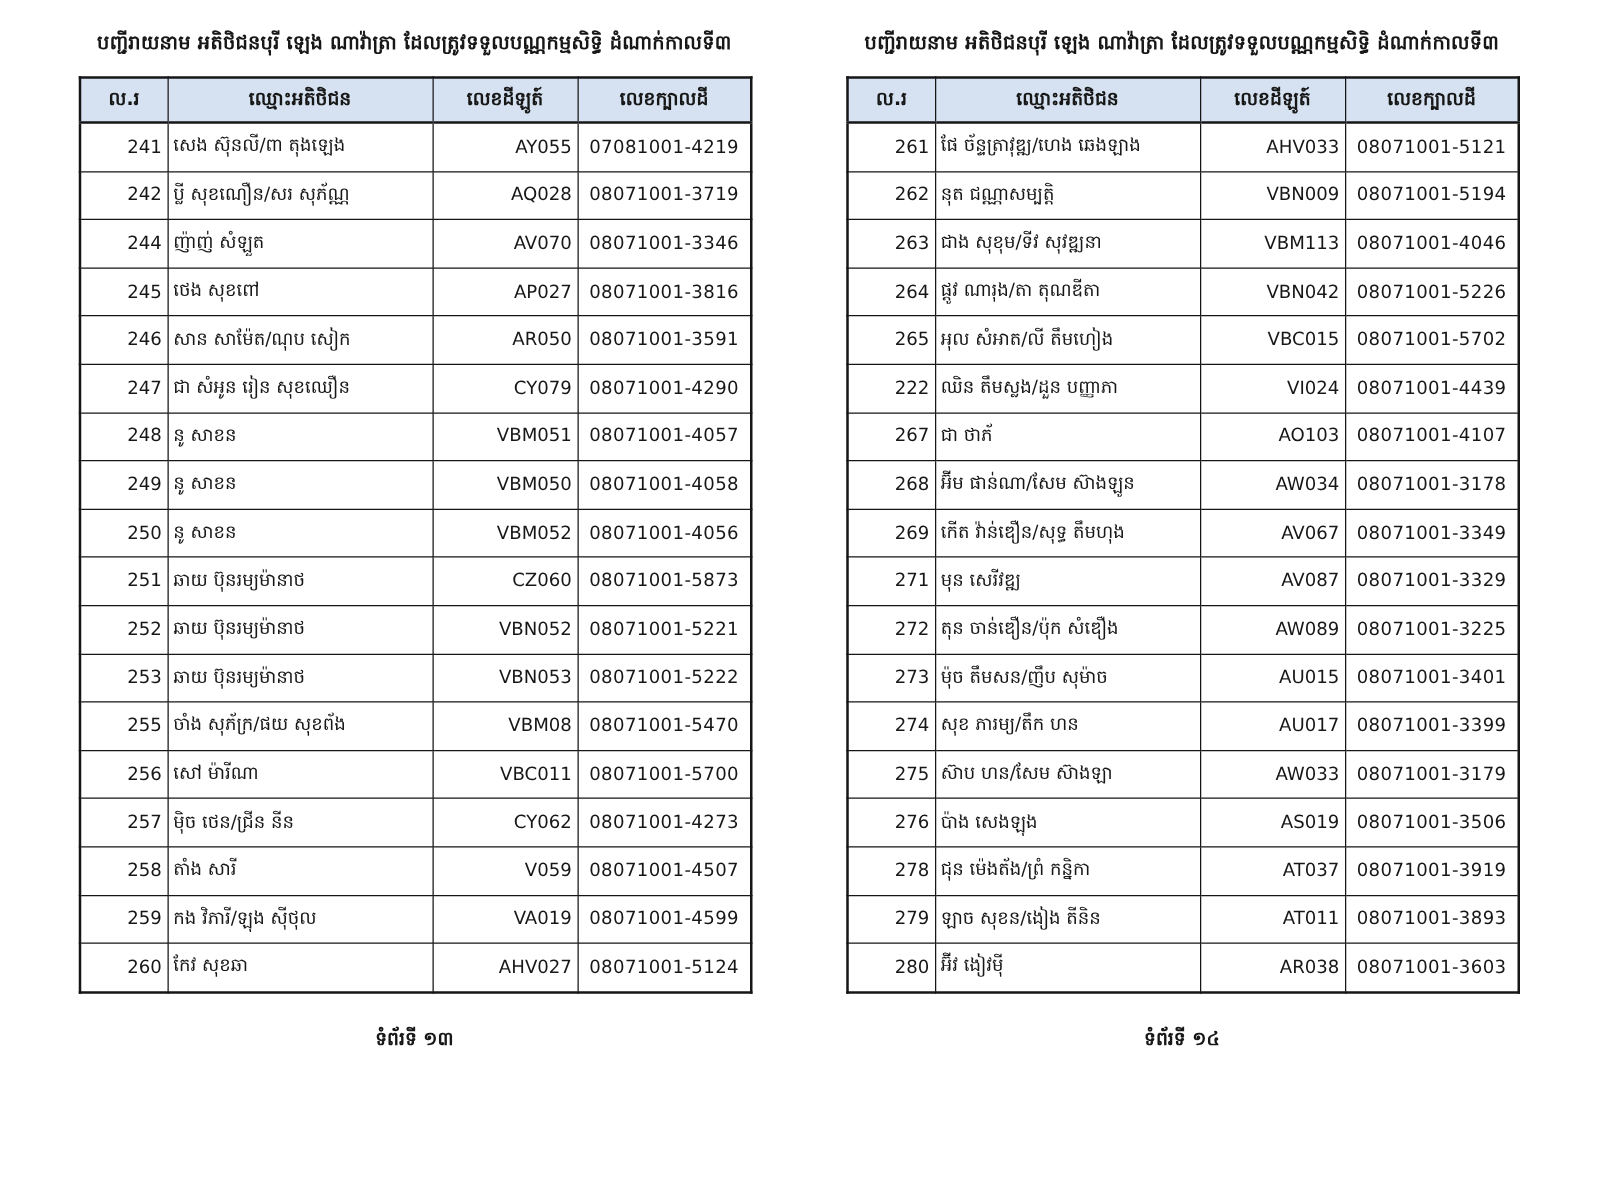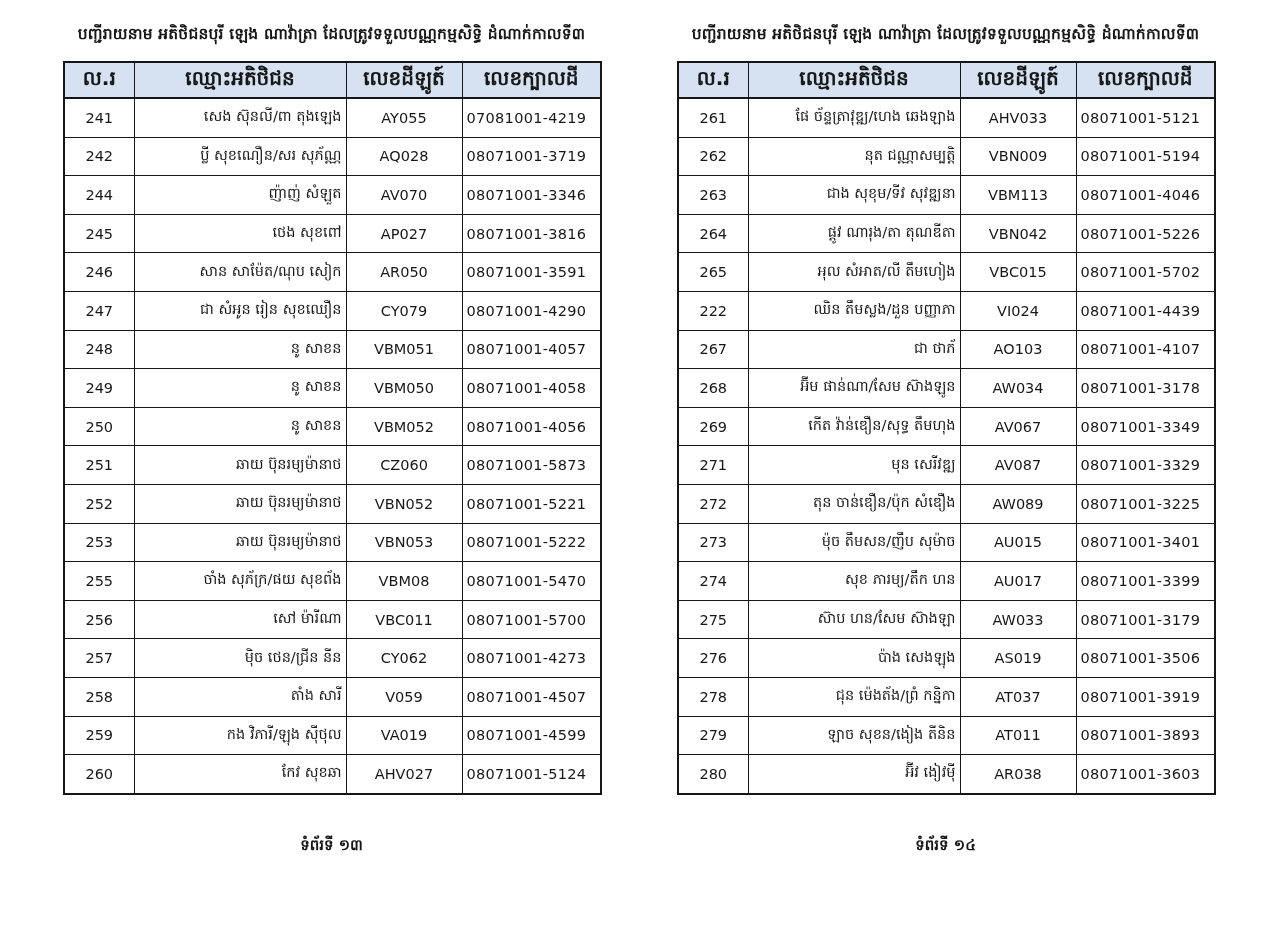--- a/index.html
+++ b/index.html
@@ -34,51 +34,51 @@
   }
   table.customer-table {
     border-collapse: collapse;
     width: 100%;
     table-layout: fixed;
     border: 2px solid var(--border, #161616);
     background: #ffffff;
   }
   table.customer-table th {
     background: var(--header_bg, #d6e2f1);
-    font-size: 20px;
+    font-size: 15px;
     font-weight: bold;
     color: var(--text, #171717);
     height: 34px;
     border: 1px solid var(--border, #161616);
     border-bottom: 2px solid var(--border, #161616);
     padding: 0 2px;
   }
   table.customer-table td {
     font-size: 14.5px;
     color: var(--text, #171717);
     height: 37.6px;
     border: 1px solid var(--border, #161616);
     padding: 0 4px;
     overflow: hidden;
     white-space: nowrap;
   }
-  td.c0 { text-align: center; font-size: 15px; }
-  td.c1 { text-align: right; padding-left: 7px; }
-  td.c2 { text-align: center; font-size: 15px; }
-  td.c3 { text-align: left; font-size: 15px; letter-spacing: 0.3px; }
+  td.c0 { text-align: right; font-size: 15px; }
+  td.c1 { text-align: left; padding-left: 7px; }
+  td.c2 { text-align: right; font-size: 15px; }
+  td.c3 { text-align: center; font-size: 15px; letter-spacing: 0.3px; }
   col.col-no  { width: 70px;  }
   col.col-name{ width: 212px; }
   col.col-lot { width: 116px; }
   col.col-id  { width: 139px; }
   .footer {
     font-size: 15px;
     font-weight: bold;
     color: var(--text, #171717);
     text-align: center;
-    margin-top: 40px;
+    margin-top: 26px;
   }
 </style>
 </head>
 <body>
 
 <div class="page">
 
   <section class="panel">
     <h1 class="title">បញ្ជីរាយនាម អតិថិជនបុរី ឡេង ណាវ៉ាត្រា ដែលត្រូវទទួលបណ្ណកម្មសិទ្ធិ ដំណាក់កាលទី៣</h1>
     <table class="customer-table">

